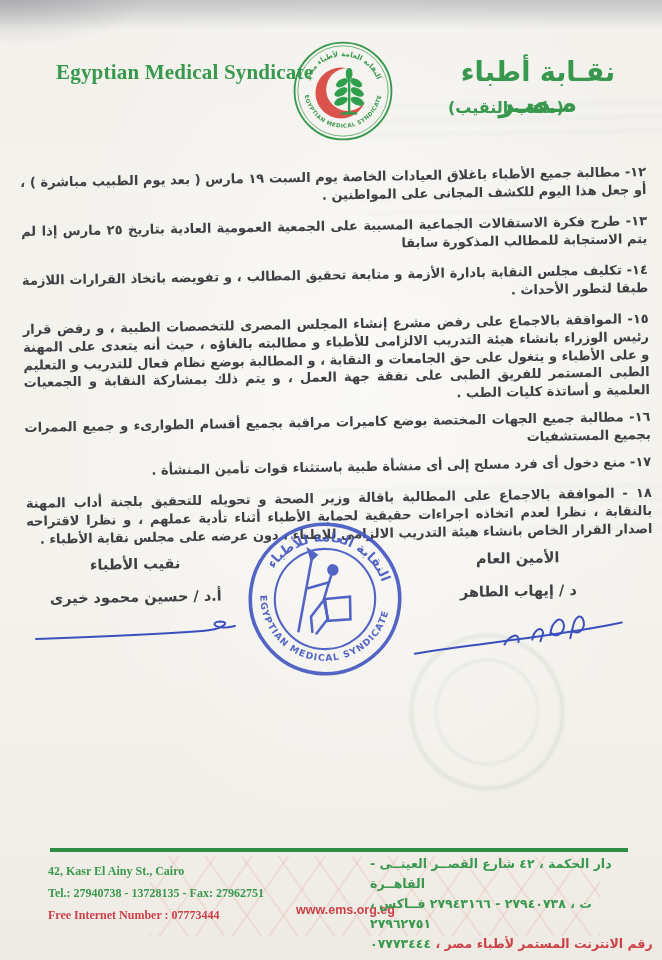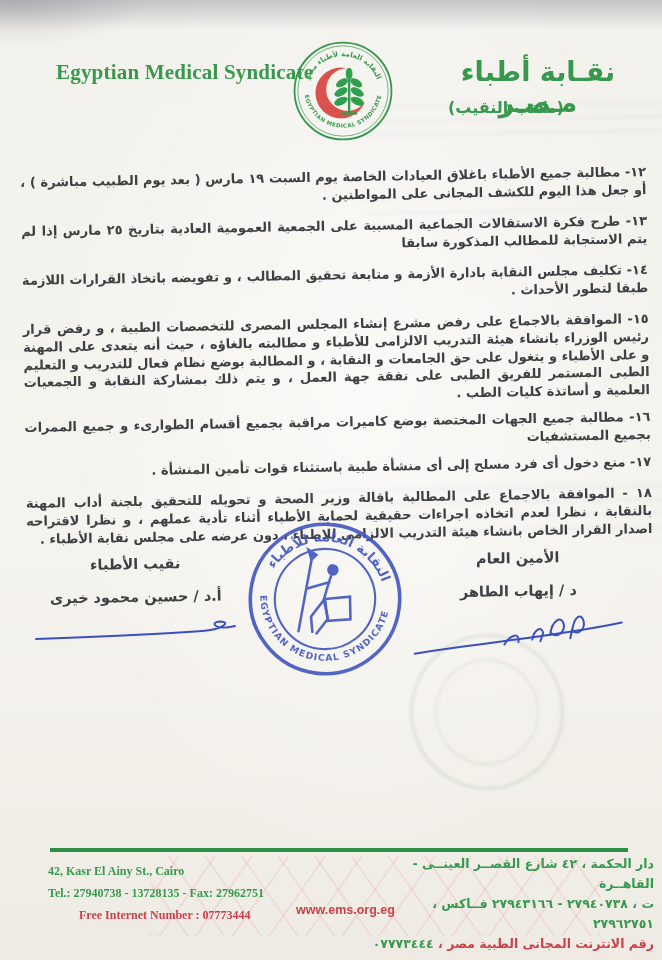--- a/index.html
+++ b/index.html
@@ -58,26 +58,26 @@
   
   .rule{position:absolute;left:50px;top:848px;width:578px;height:4px;
     background:var(--green-dark,#2e8f44);}
   .footer-pattern{position:absolute;left:150px;top:856px;width:450px;height:80px;
     background:
       repeating-linear-gradient(55deg,rgba(228,120,120,.14) 0 2px,rgba(0,0,0,0) 2px 30px),
       repeating-linear-gradient(-55deg,rgba(228,120,120,.14) 0 2px,rgba(0,0,0,0) 2px 30px);}
   .footer-left{position:absolute;left:48px;top:860px;
     font-family:Liberation Serif, serif;
     font-weight:bold;font-size:12px;line-height:22px;color:var(--green,#38994e);}
-  .footer-left .red{color:var(--red,#cc4149);margin-left:31px;}
+  .footer-left .red{color:var(--red,#cc4149);}
   .footer-site{position:absolute;left:296px;top:903px;
     font-family:"Liberation Sans","DejaVu Sans",sans-serif;
     font-weight:bold;font-size:12.5px;color:var(--red,#cc4149);}
   .footer-right{position:absolute;right:8px;top:854px;width:284px;direction:rtl;
-    text-align:right;font-weight:bold;font-size:12.5px;line-height:20px;
+    text-align:left;font-weight:bold;font-size:12.5px;line-height:20px;
     color:var(--green,#38994e);}
   .footer-right .red{color:var(--red,#cc4149);}
   .footer-right .grn{color:var(--green,#38994e);}
 </style>
 </head>
 <body>
 
 <div class="page">
 
   <div class="scan-top"></div>
@@ -190,18 +190,18 @@
     <div>Tel.: 27940738 - 13728135 - Fax: 27962751</div>
     <div class="red">Free Internet Number : 07773444</div>
   </div>
 
   <div class="footer-site">www.ems.org.eg</div>
 
   <div class="footer-right">
     <div>دار الحكمة ، ٤٢ شارع القصــر العينــى - القاهــرة</div>
     <div>ت ، ٢٧٩٤٠٧٣٨ - ٢٧٩٤٣١٦٦ فــاكس ، ٢٧٩٦٢٧٥١</div>
     <div>
-      <span class="red">رقم الانترنت المجانى الطبية مصر ،</span>
+      <span class="red">رقم الانترنت المستمر لأطباء مصر ،</span>
       <span class="grn">٠٧٧٧٣٤٤٤</span>
     </div>
   </div>
 
 </div>
 
 </body></html>

